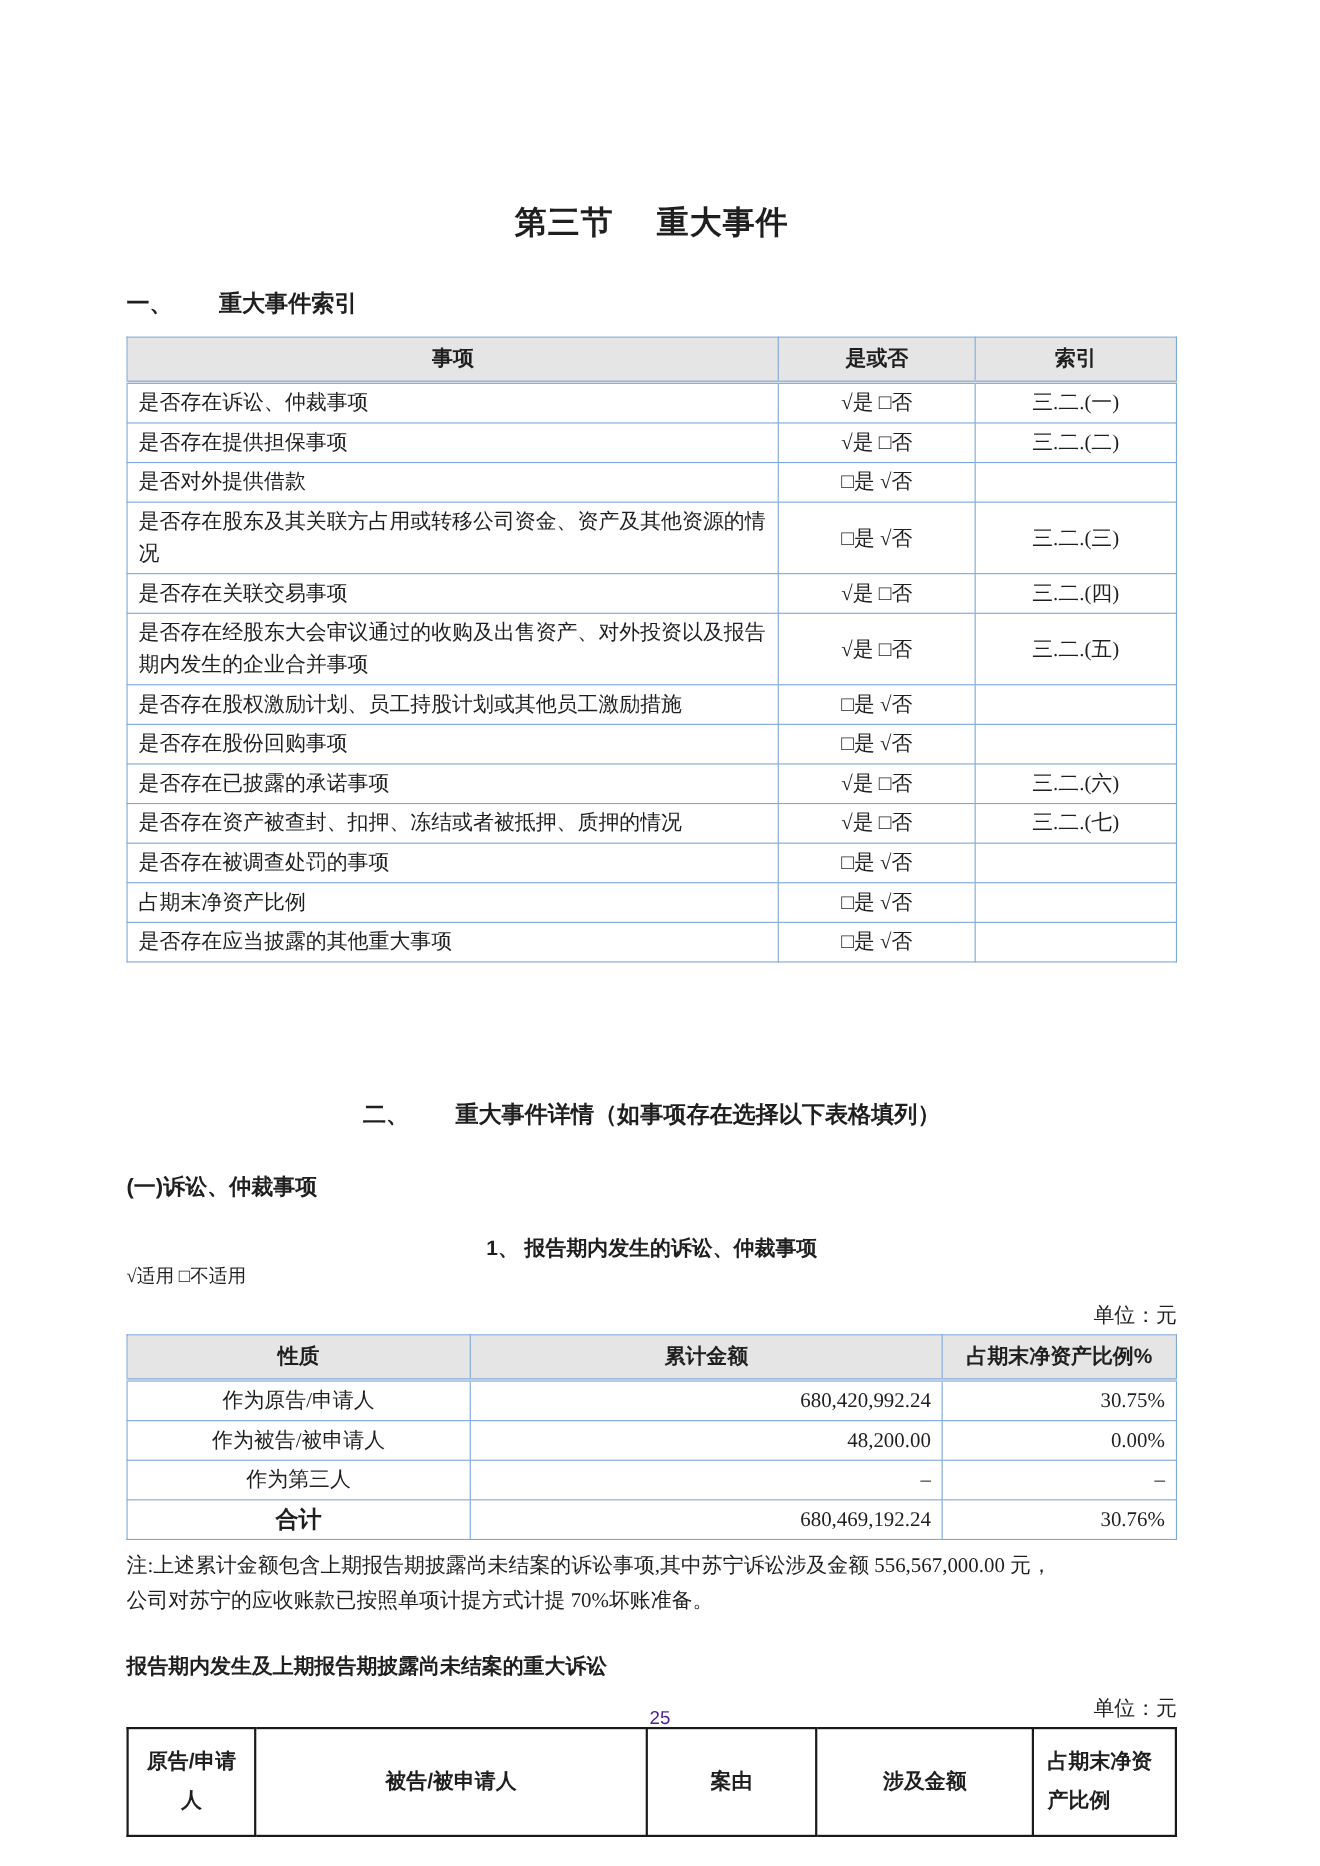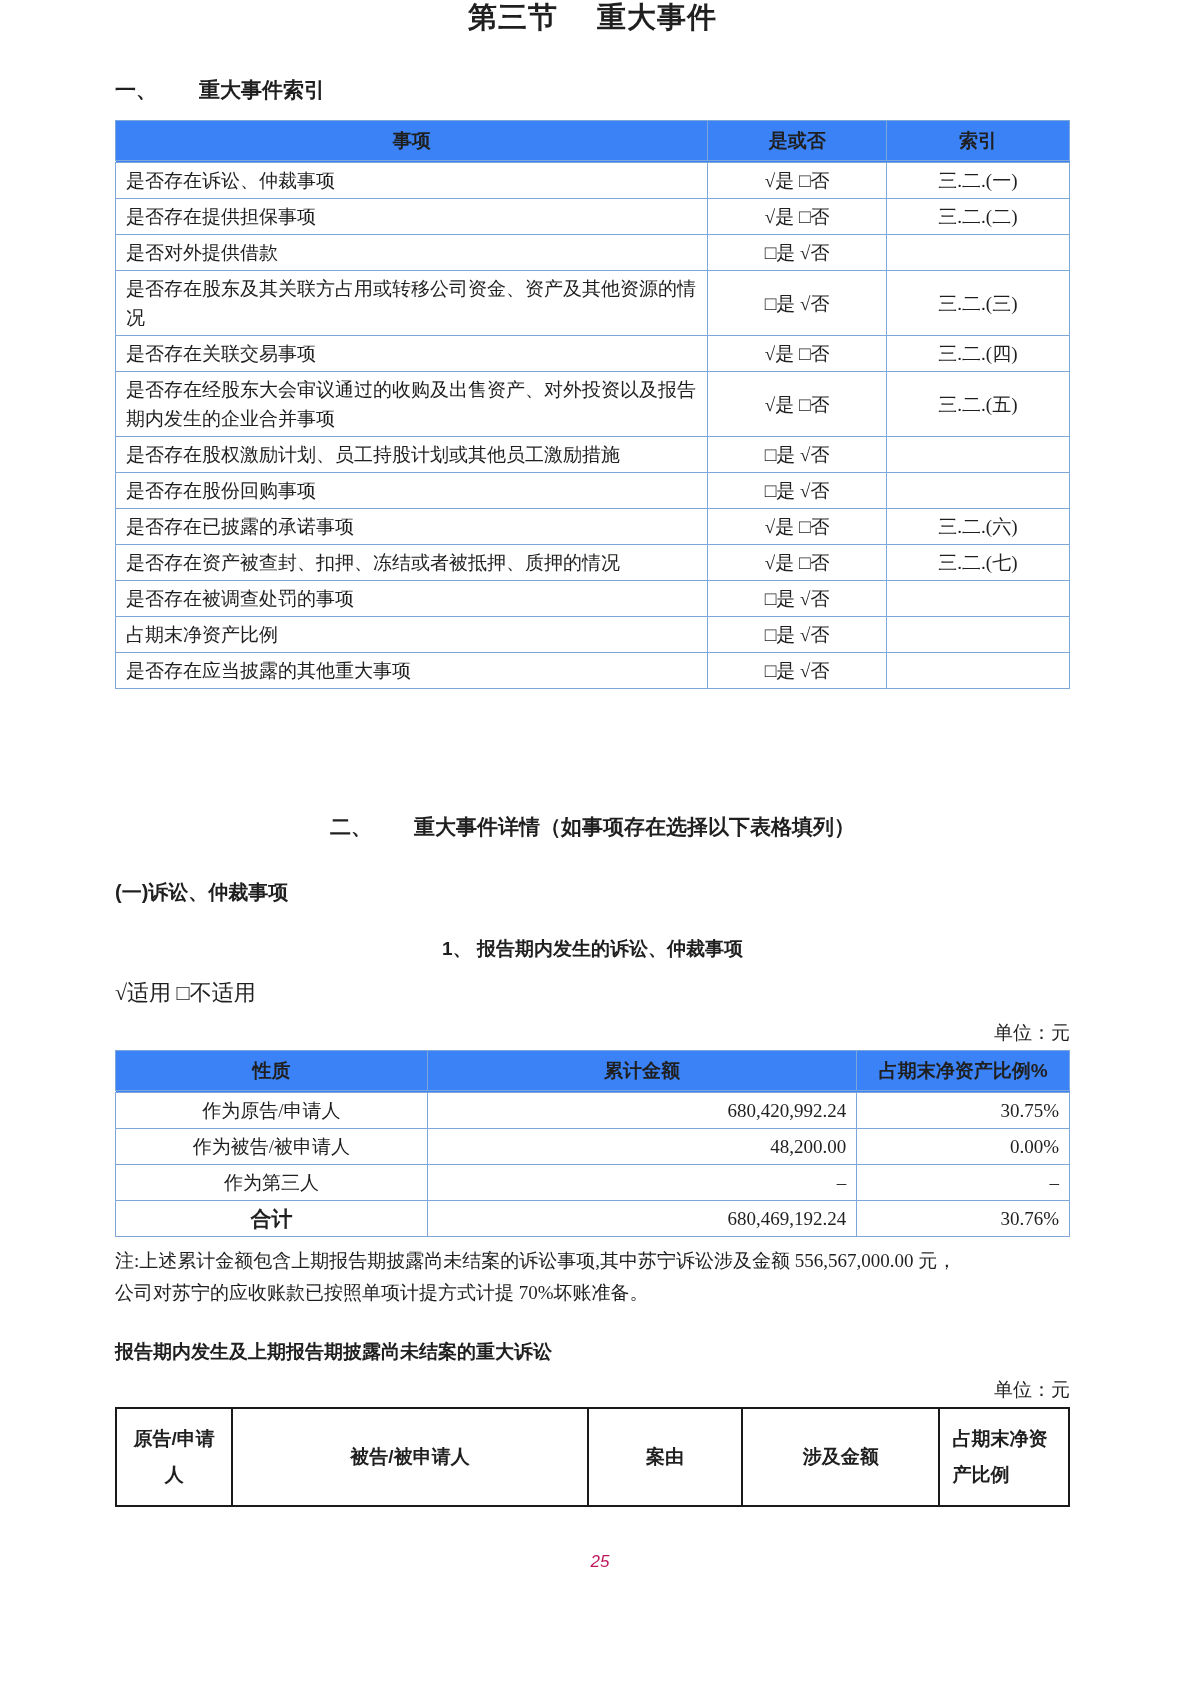--- a/index.html
+++ b/index.html
@@ -4,21 +4,21 @@
 <style>
   html, body { margin: 0; padding: 0; }
   body {
     width: 1200px; height: 1696px;
     background: #ffffff;
     color: #1f1f1f;
     font-family: "Liberation Serif", serif;
     font-size: 19px;
   }
   .page { position: relative; width: 1200px; height: 1696px; overflow: hidden; }
-  .content { width: 955px; margin-left: 115px; }
+  .content { width: 955px; margin-left: 115px; padding-top: 186px; }
 
   .doc-title {
     text-align: center;
     font-family: "Liberation Sans", sans-serif;
     font-weight: bold;
     font-size: 29px;
     line-height: 34px;
     letter-spacing: 1px;
   }
   .sec-heading {
@@ -35,38 +35,38 @@
     font-size: 20px;
     margin-top: 38px;
   }
   .item-heading {
     font-family: "Liberation Sans", sans-serif;
     font-weight: bold;
     font-size: 19px;
     margin-top: 30px;
     text-align: center;
   }
-  .apply-line { margin-top: 16px; font-size: 22px; }
+  .apply-line { margin-top: 0; font-size: 17px; }
   .unit-label { text-align: right; font-size: 19px; margin-top: 12px; }
 
   
   table.blue {
     border-collapse: collapse;
     width: 100%;
     table-layout: fixed;
   }
   table.blue th, table.blue td {
     border: 1px solid #7da7d8;
     padding: 3px 10px;
     line-height: 29px;
     font-size: 19px;
     vertical-align: middle;
   }
   table.blue thead th {
-    background: #3b82f6;
+    background: #e5e5e5;
     font-family: "Liberation Sans", sans-serif;
     font-weight: bold;
     text-align: center;
     border-bottom: 3px double #7da7d8;
     padding: 5px 10px;
   }
   .tbl-index { margin-top: 16px; }
   .tbl-index td.c-item { text-align: left; }
   .tbl-index td.c-choice { text-align: center; }
   .tbl-index td.c-index { text-align: center; }
@@ -112,22 +112,21 @@
   }
   table.black th.c5 { text-align: left; padding-left: 12px; }
 
   .page-number {
     position: absolute;
     left: 0; right: 0;
     top: 1552px;
     text-align: center;
     font-family: "Liberation Sans", sans-serif;
     font-size: 17px;
-    color: #be185d;
-    font-style: italic;
+    color: #4c1d95;
   }
 </style>
 </head>
 <body>
 
 <div class="page">
   <div class="content">
 
     <div class="doc-title">第三节　 重大事件</div>
 

